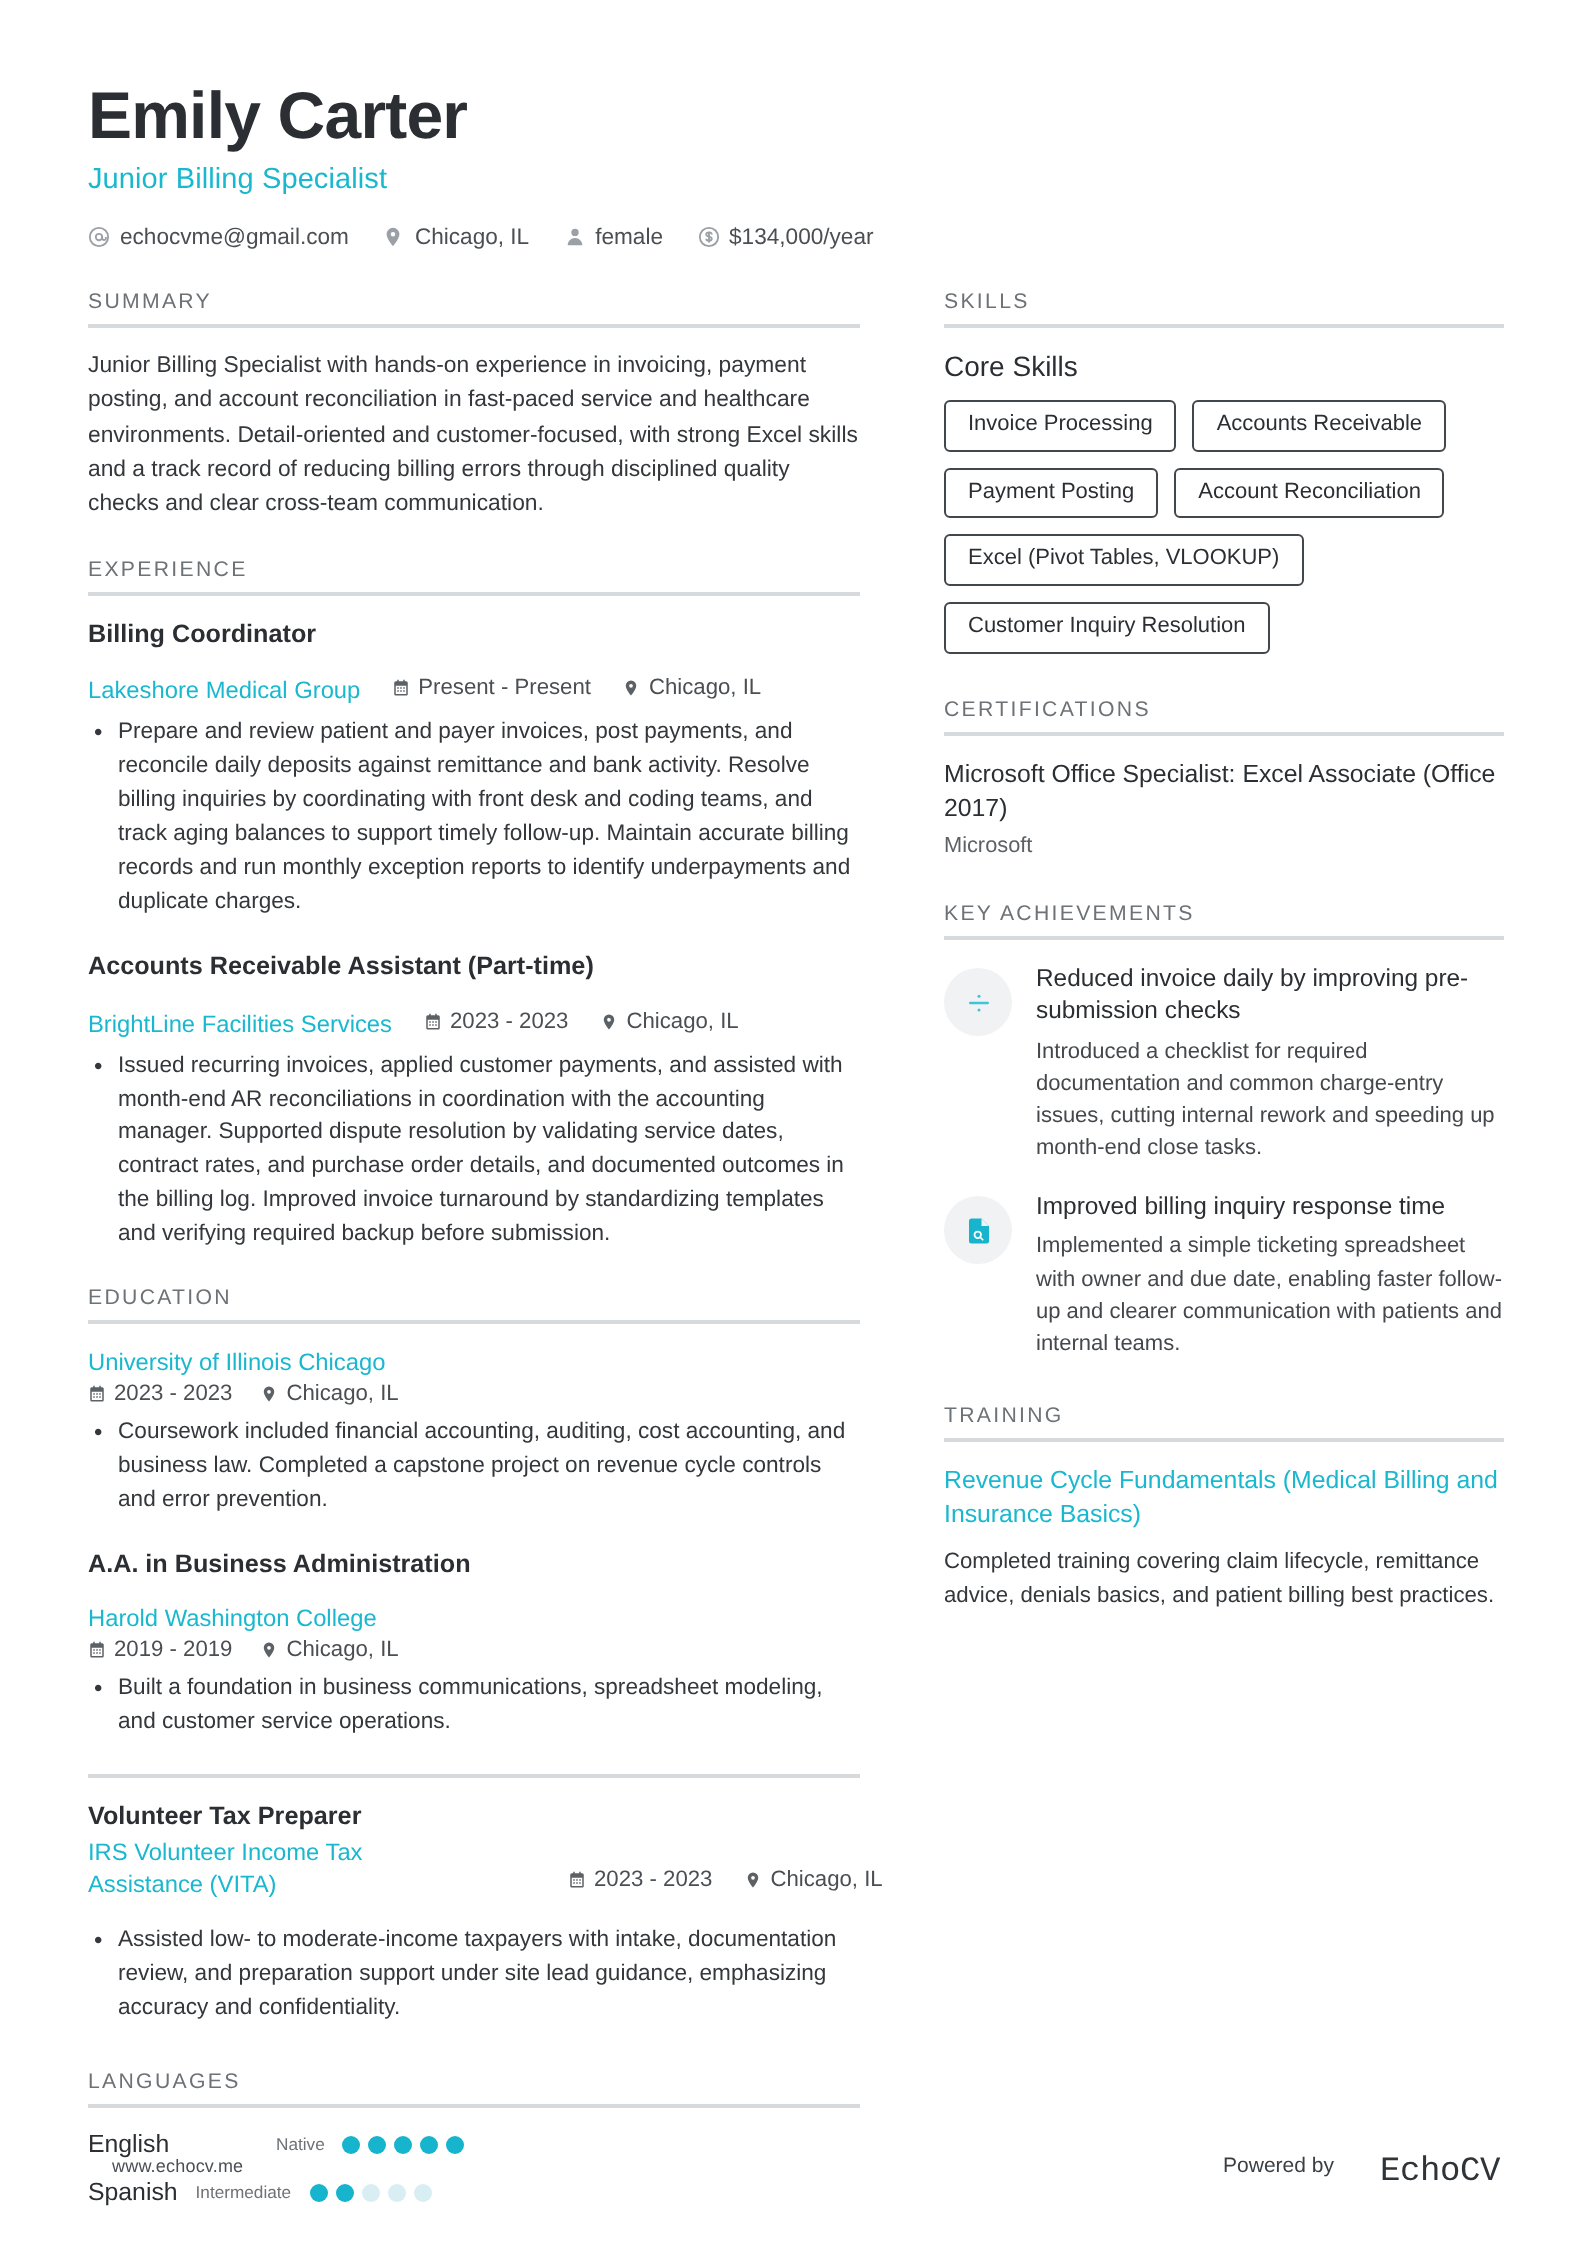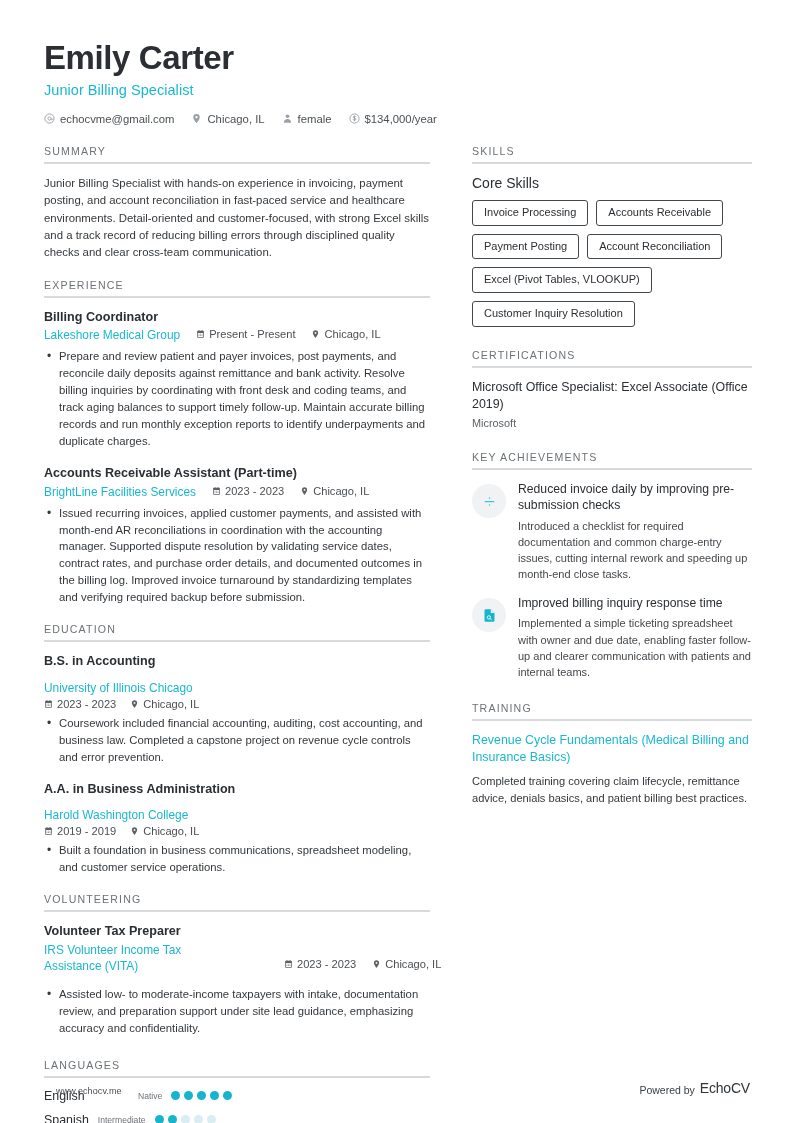--- a/index.html
+++ b/index.html
@@ -109,21 +109,21 @@
     font-size: 12.6px;
     font-weight: bold;
     color: #2b2f33;
     line-height: 1.32;
   }
   .entry-meta {
     display: flex;
     align-items: baseline;
     flex-wrap: wrap;
     gap: 3px 16px;
-    margin-top: 2px;
+    margin-top: 12px;
   }
   .entry-org {
     font-size: 11.9px;
     color: #1ab8cf;
     line-height: 1.35;
   }
   .entry-org.wrapped { max-width: 170px; }
   .meta-bit {
     display: inline-flex;
     align-items: center;
@@ -274,27 +274,27 @@
   }
   .footer-left {
     font-size: 9px;
     color: #4b4f53;
     letter-spacing: 0.1px;
   }
   .footer-right {
     font-size: 10.5px;
     color: #3a3f44;
     display: flex;
-    align-items: flex-end;
-    gap: 5px;
+    align-items: flex-start;
+    gap: 23px;
   }
   .footer-brand {
-    font-size: 14px;
+    font-size: 17px;
     color: #2f3439;
-    font-family: Liberation Sans, sans-serif;
+    font-family: Liberation Mono, monospace;
     letter-spacing: -0.2px;
   }
 </style>
 </head>
 <body>
 
 <div class="page">
 
   <div class="header">
     <div class="name">Emily Carter</div>
@@ -410,21 +410,20 @@
             <li>Issued recurring invoices, applied customer payments, and assisted with month-end AR reconciliations in coordination with the accounting manager. Supported dispute resolution by validating service dates, contract rates, and purchase order details, and documented outcomes in the billing log. Improved invoice turnaround by standardizing templates and verifying required backup before submission.</li>
           </ul>
         </div>
       </div>
 
       <div class="sec">
         <div class="sec-title">EDUCATION</div>
         <div class="sec-rule"></div>
 
         <div class="entry entry-stack">
-          <div class="entry-role">B.S. in Accounting</div>
           <span class="entry-org">University of Illinois Chicago</span>
           <div class="entry-meta">
             <span class="meta-bit">
               <span class="ico">
                 <svg viewBox="0 0 24 24" fill="currentColor">
                   <path d="M7 1v2H5a2 2 0 0 0-2 2v15a2 2 0 0 0 2 2h14a2 2 0 0 0 2-2V5a2 2 0 0 0-2-2h-2V1h-2v2H9V1H7zm12 8v11H5V9h14zM7 11v2h2v-2H7zm4 0v2h2v-2h-2zm4 0v2h2v-2h-2zM7 15v2h2v-2H7zm4 0v2h2v-2h-2zm4 0v2h2v-2h-2z"></path>
                 </svg>
               </span>
               <span>2023 - 2023</span>
             </span>
@@ -463,21 +462,20 @@
               <span>Chicago, IL</span>
             </span>
           </div>
           <ul class="bullets">
             <li>Built a foundation in business communications, spreadsheet modeling, and customer service operations.</li>
           </ul>
         </div>
       </div>
 
       <div class="sec">
-        <div class="sec-title">VOLUNTEERING</div>
         <div class="sec-rule"></div>
 
         <div class="entry">
           <div class="entry-role">Volunteer Tax Preparer</div>
           <div class="entry-split">
             <span class="entry-org wrapped">IRS Volunteer Income Tax Assistance (VITA)</span>
             <span class="split-meta">
               <span class="meta-bit">
                 <span class="ico">
                   <svg viewBox="0 0 24 24" fill="currentColor">
@@ -550,21 +548,21 @@
           <span class="chip">Account Reconciliation</span>
           <span class="chip">Excel (Pivot Tables, VLOOKUP)</span>
           <span class="chip">Customer Inquiry Resolution</span>
         </div>
       </div>
 
       <div class="sec" style="margin-top:22px;">
         <div class="sec-title">CERTIFICATIONS</div>
         <div class="sec-rule"></div>
         <div>
-          <div class="cert-name">Microsoft Office Specialist: Excel Associate (Office 2019)</div>
+          <div class="cert-name">Microsoft Office Specialist: Excel Associate (Office 2017)</div>
           <div class="cert-issuer">Microsoft</div>
         </div>
       </div>
 
       <div class="sec" style="margin-top:22px;">
         <div class="sec-title">KEY ACHIEVEMENTS</div>
         <div class="sec-rule"></div>
 
         <div class="ach">
           <span class="ach-badge">

